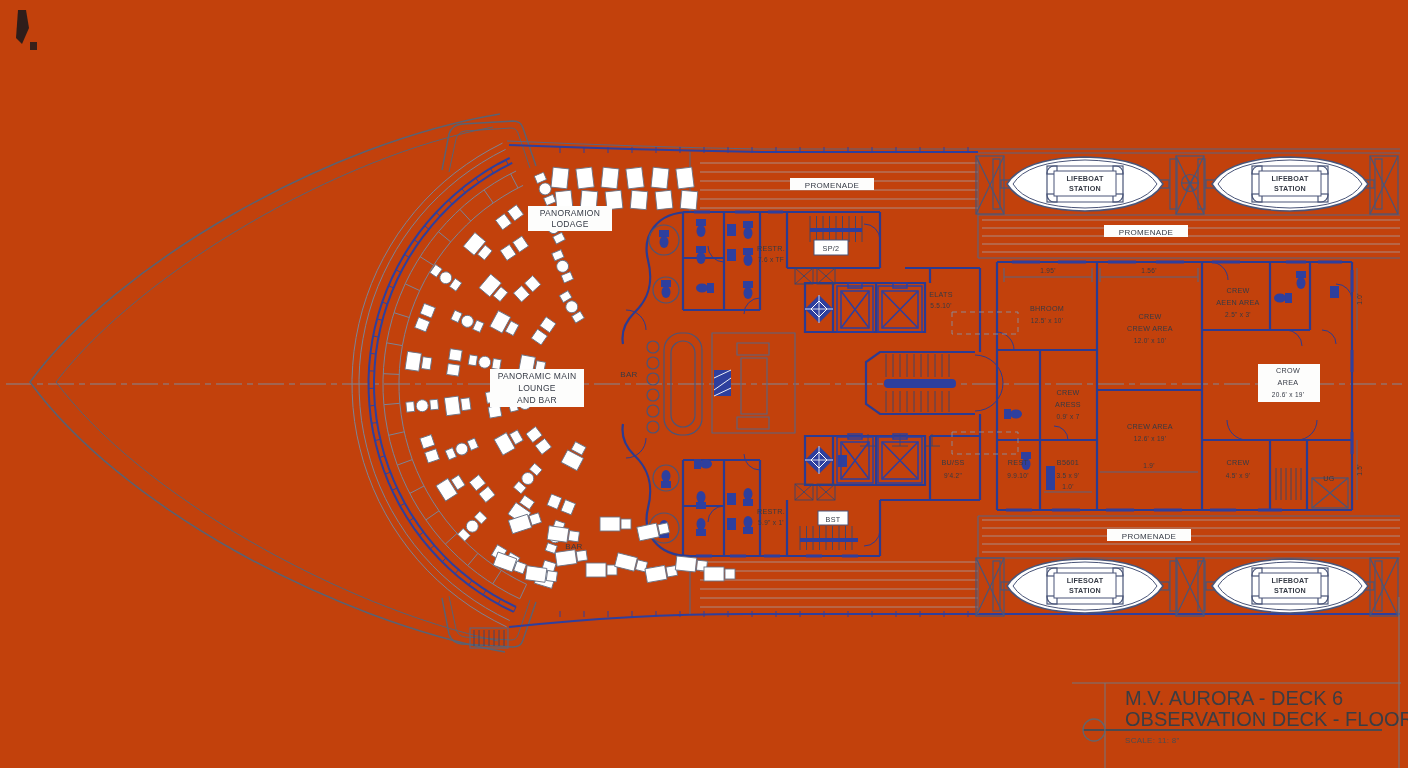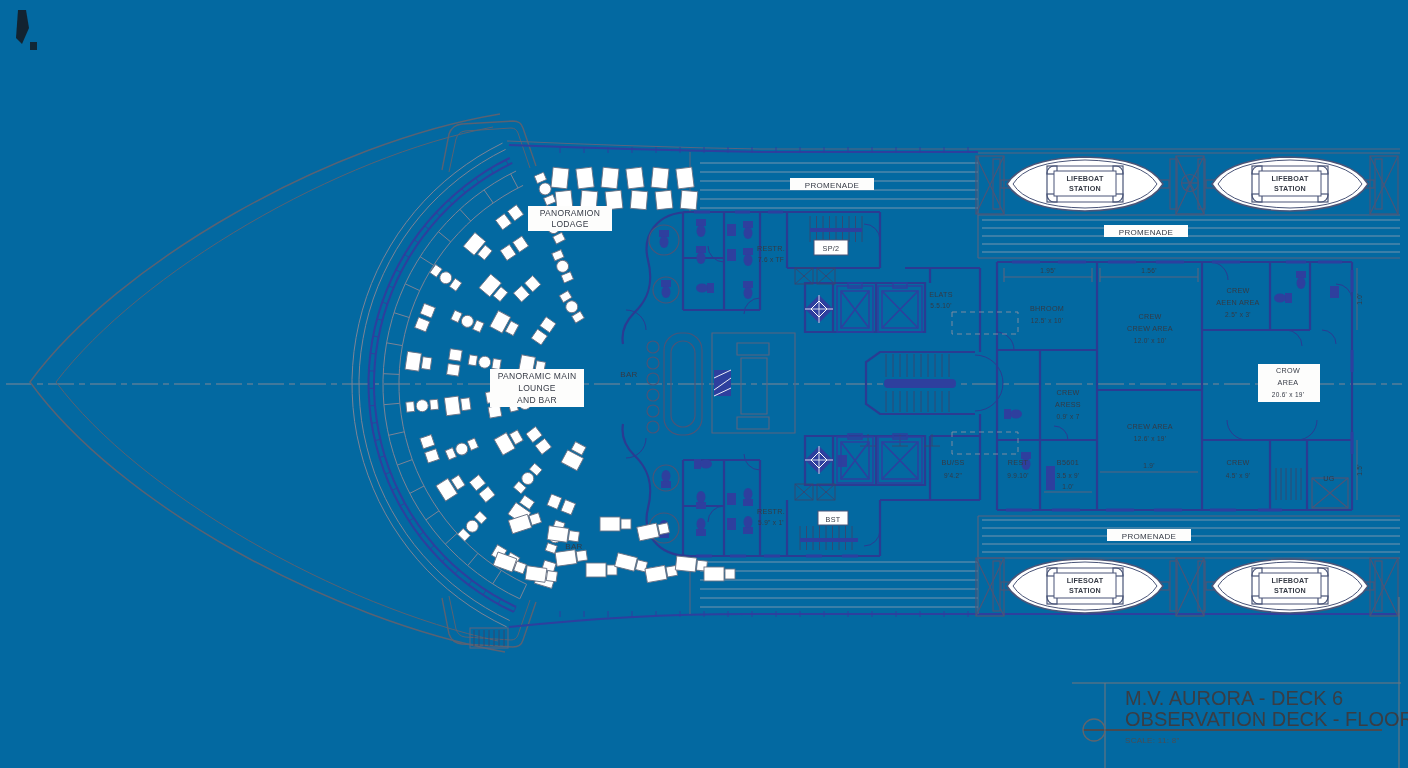--- a/index.html
+++ b/index.html
@@ -1,16 +1,16 @@
 <!DOCTYPE html>
 <html><head>
 <meta charset="utf-8">
 <style>
   html,body{margin:0;padding:0;background:#e9e9e7;}
-  .stage{width:1408px;height:768px;position:relative;background:#0369a1;overflow:hidden;}
+  .stage{width:1408px;height:768px;position:relative;background:#c2410c;overflow:hidden;}
   svg{position:absolute;left:0;top:0;}
   .wall{stroke:#2b3b92;stroke-width:2.2;fill:none;}
   .wallc{stroke:#2b3b92;stroke-width:2.2;fill:none;}
   .thin{stroke:#5a6480;stroke-width:1.1;fill:none;}
   .thin2{stroke:#39456e;stroke-width:.9;fill:none;}
   .hull{stroke:#596273;fill:none;}
   .plank{stroke:#a6abb6;stroke-width:.7;fill:none;}
   .arcg{stroke:#7c8496;stroke-width:1;fill:none;}
   .arcb{stroke:#2e3f9e;stroke-width:2;fill:none;}
   .arcbt{stroke:#2e3f9e;stroke-width:1;fill:none;}

